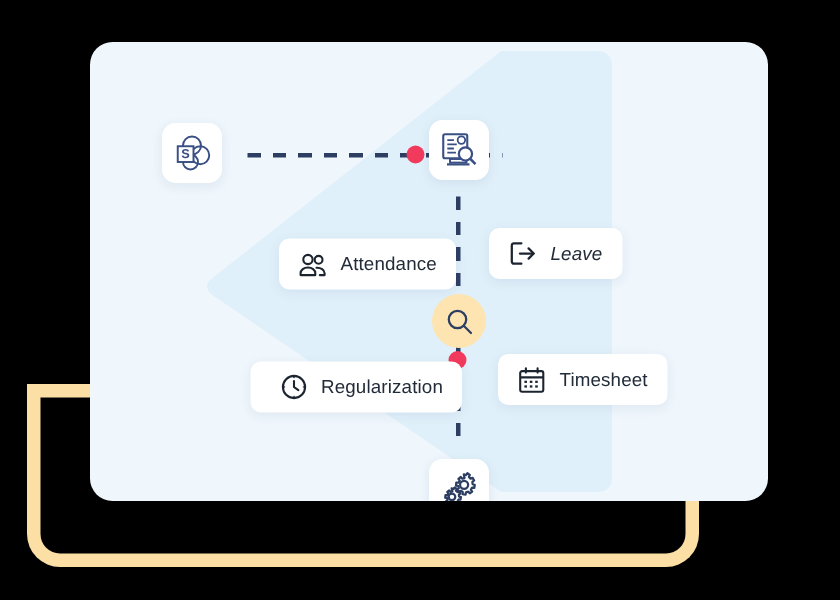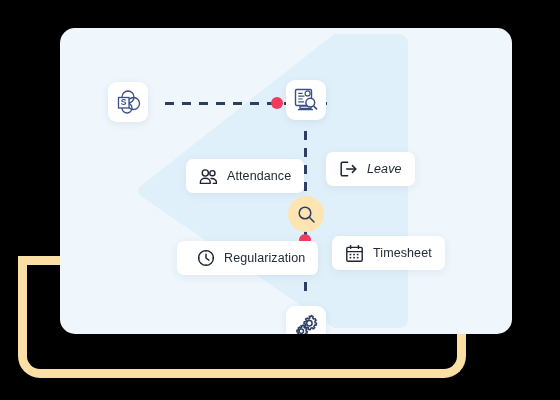--- a/index.html
+++ b/index.html
@@ -122,21 +122,21 @@
     z-index:7;
   }
   .card .lbl{
     font-size:12.5px;
     color:#222b38;
     white-space:nowrap;
     letter-spacing:0.1px;
   }
   .card-attendance{ left:126px; top:131px; }
   .card-leave{ left:266px; top:124px;font-style:italic; }
-  .card-regularization{ left:117px; top:213px;padding-left:20px; }
+  .card-regularization{ left:107px; top:213px;padding-left:20px; }
   .card-timesheet{ left:272px; top:208px;justify-content:space-between; }
 
   .ico{ display:block; flex:0 0 auto; }
 </style>
 </head>
 <body>
 
 <div id="stage">
 
   <div class="yellow-frame-top"></div>

